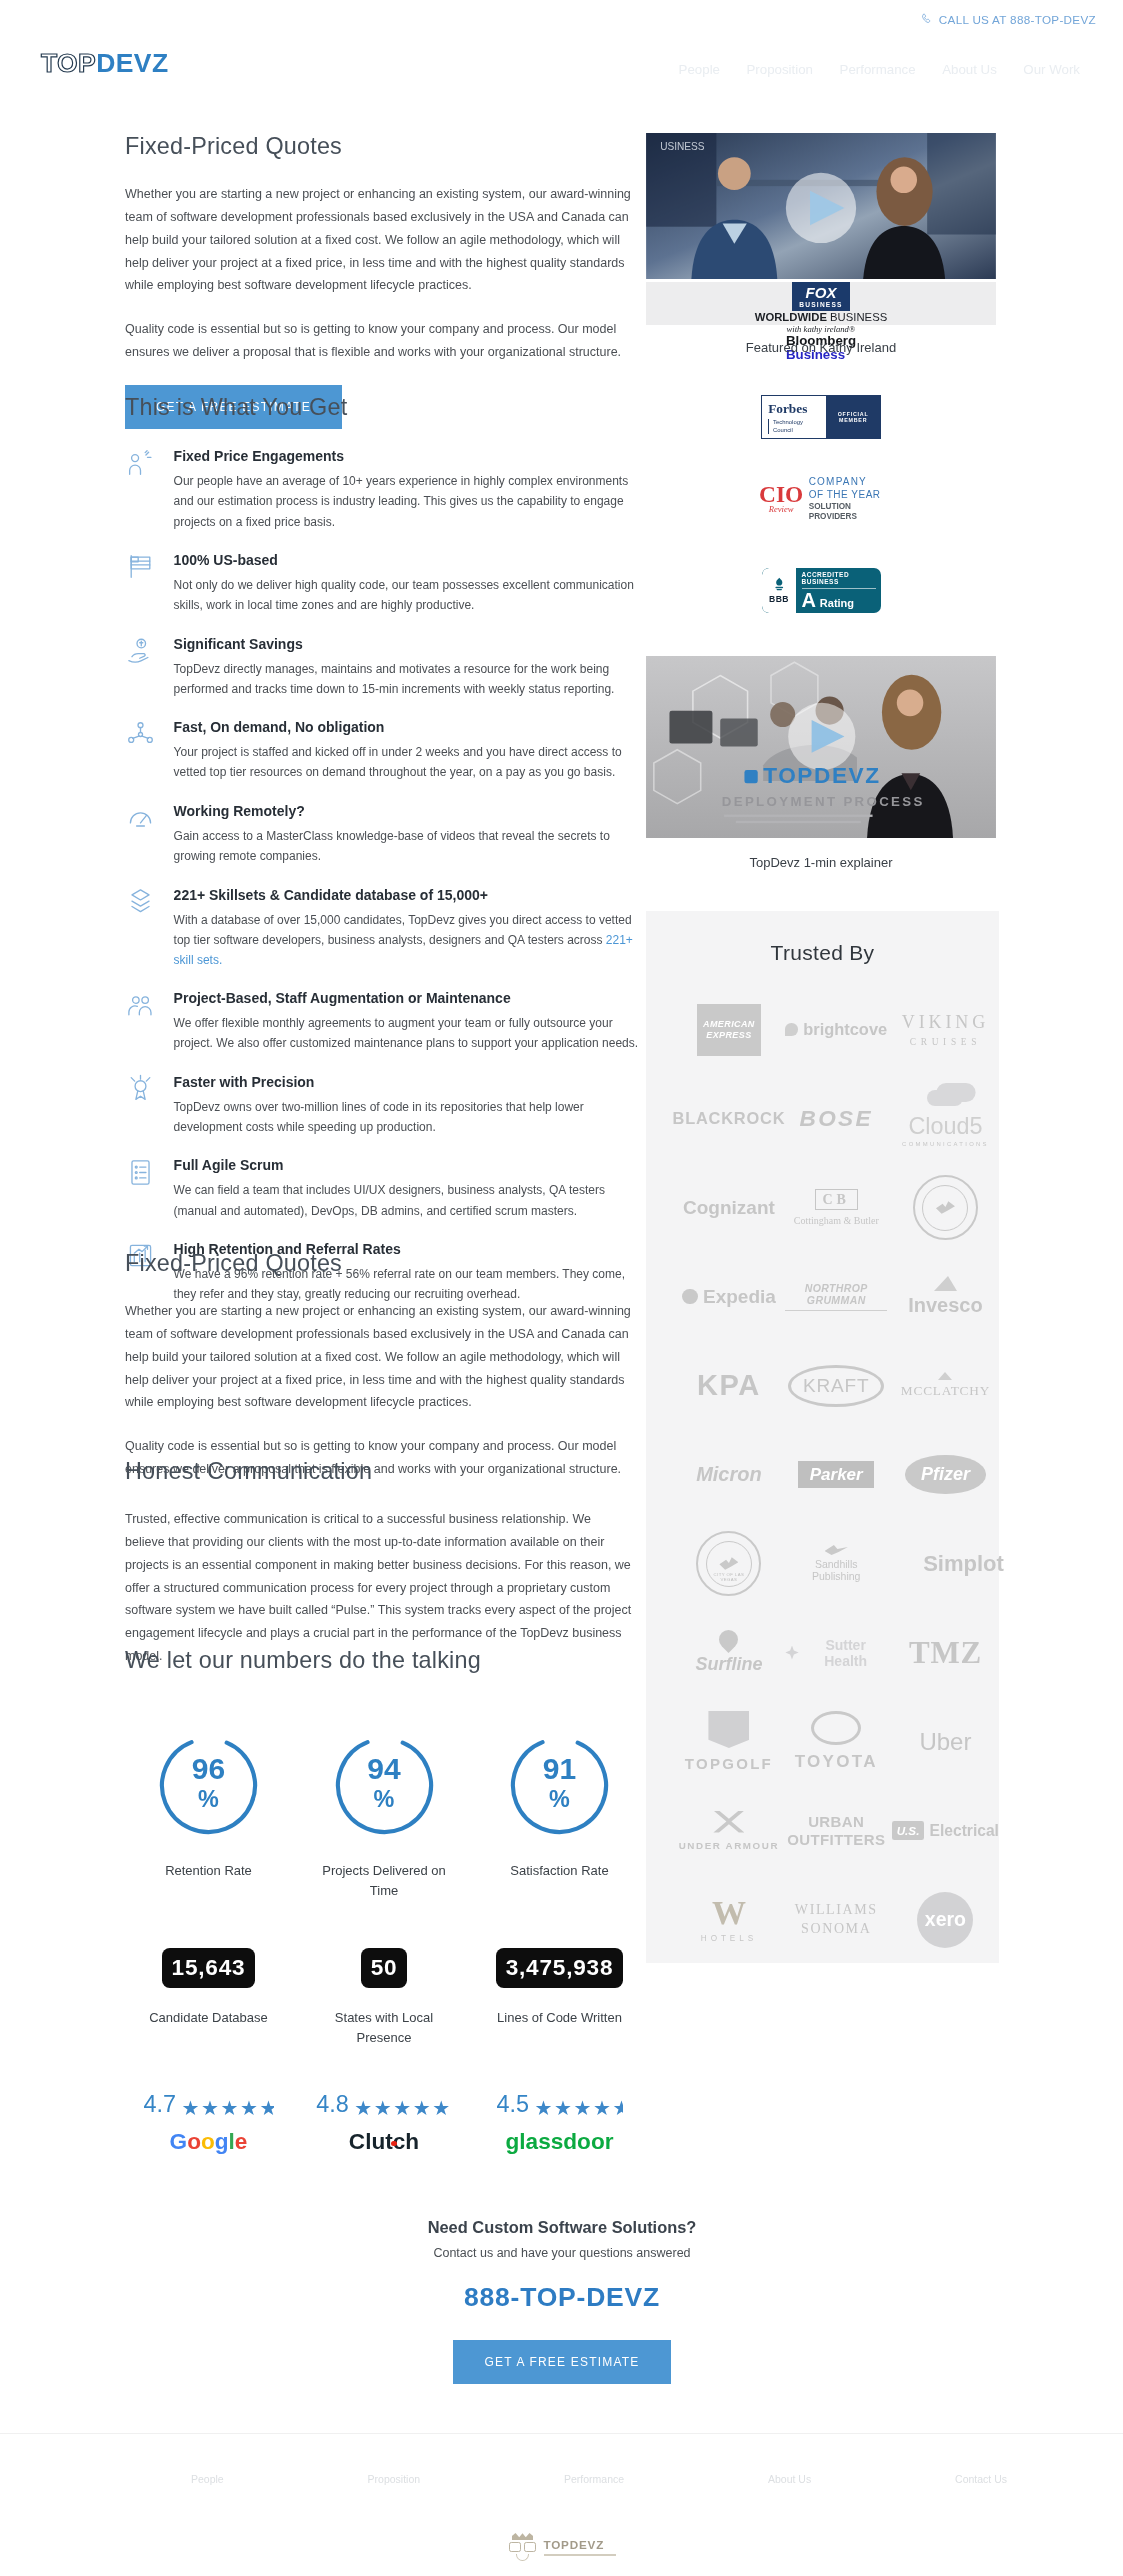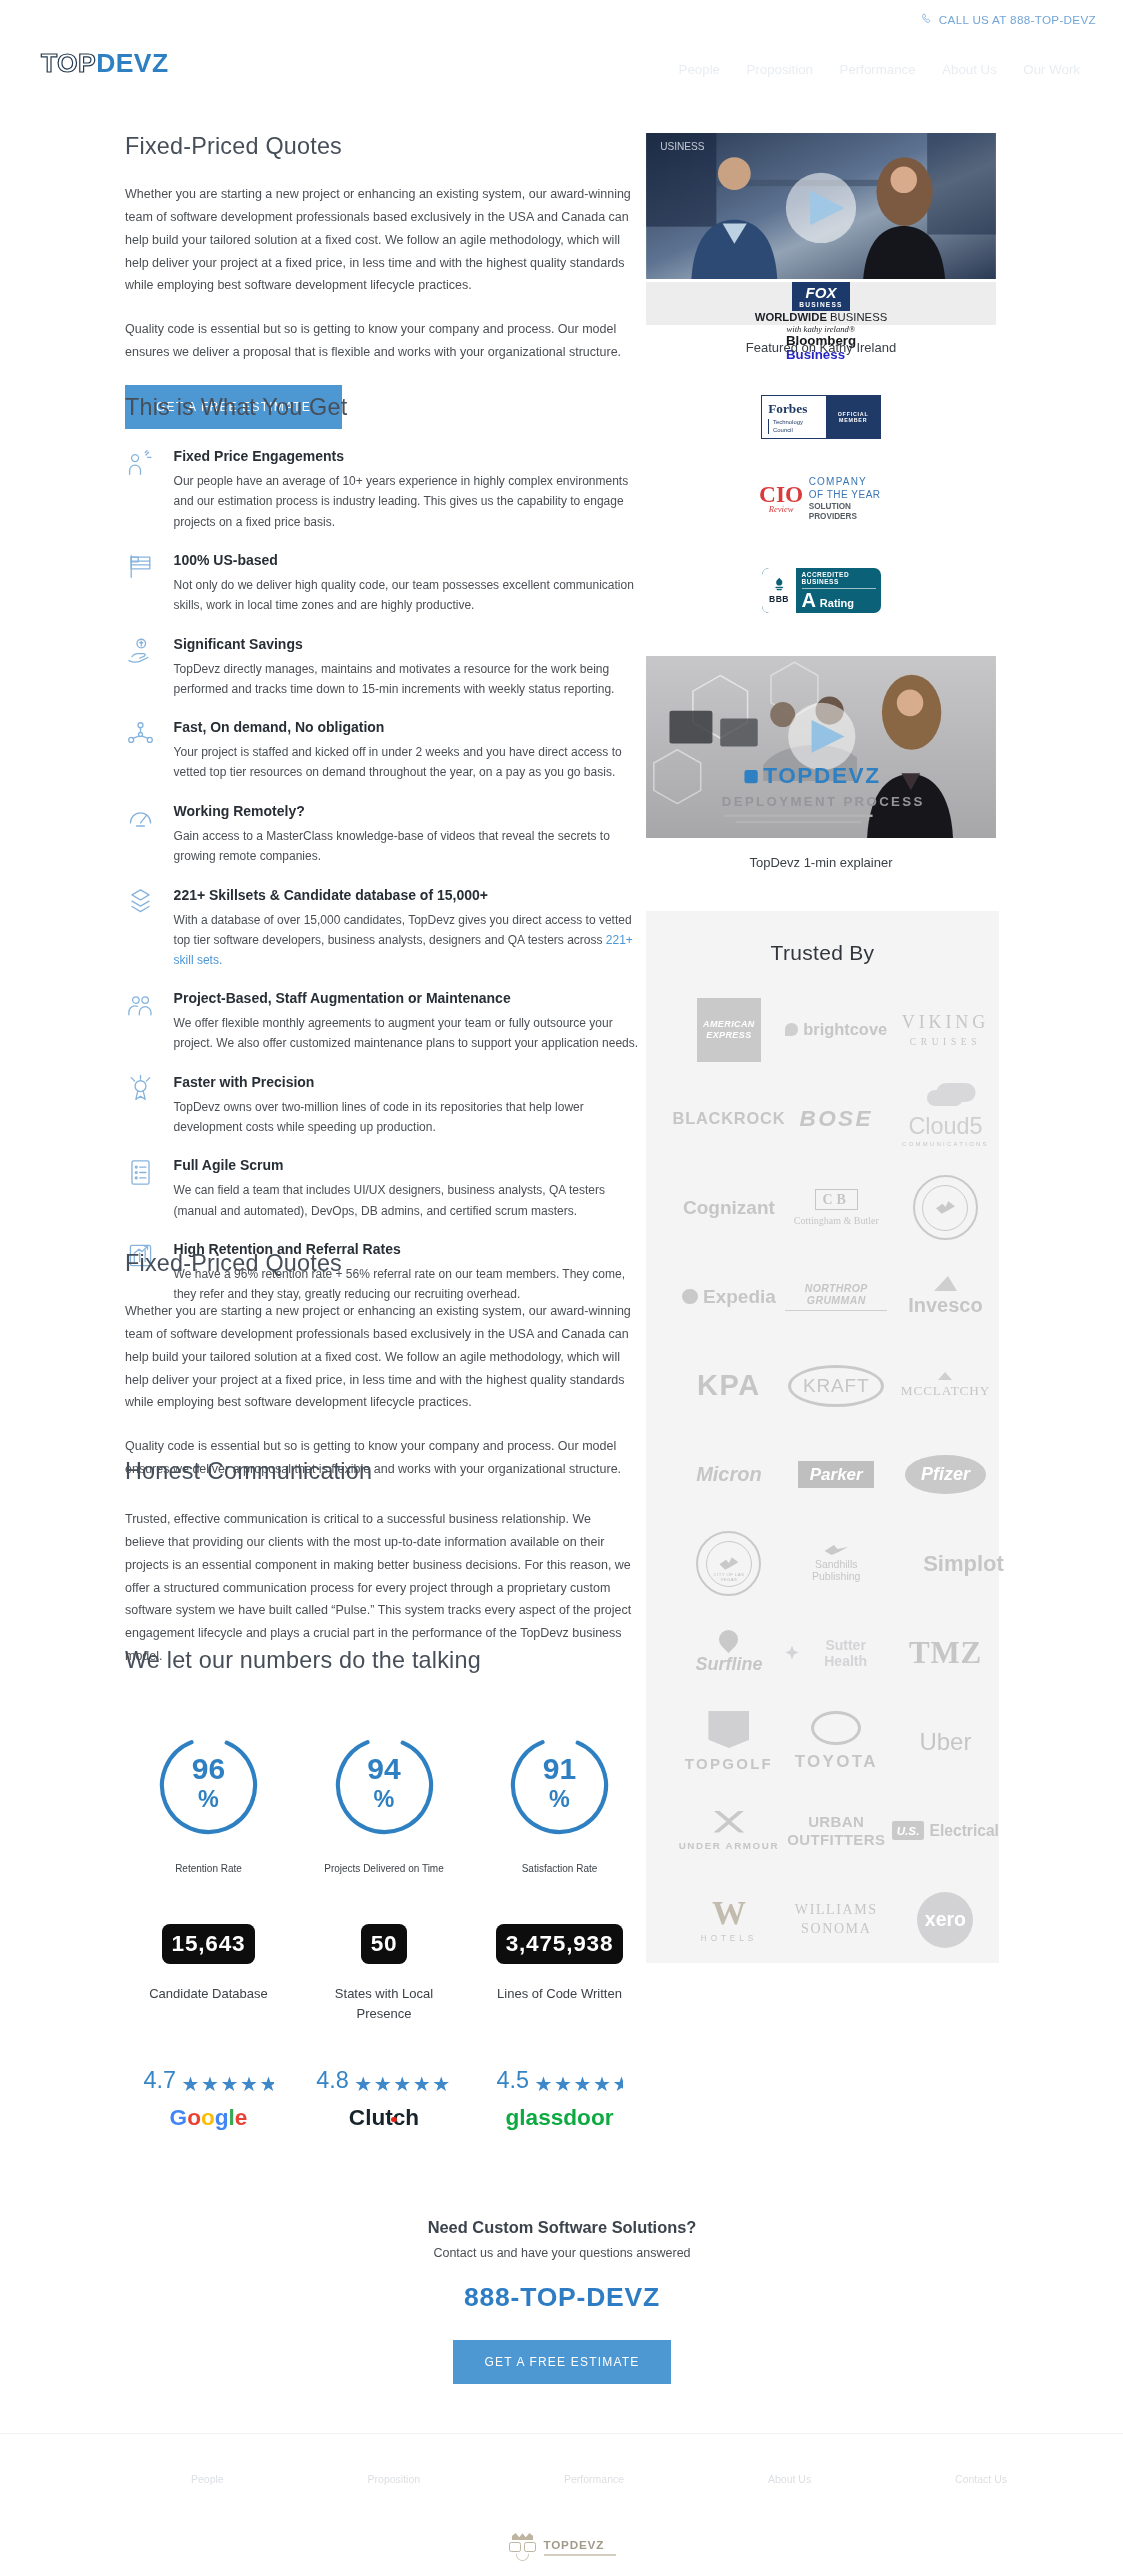--- a/index.html
+++ b/index.html
@@ -38,21 +38,21 @@
   .numbers{position:absolute;left:125px;top:1647px;width:517px;}
   .num-row{display:flex;justify-content:space-between;width:484px;margin-left:17px;}
   .circles{margin-top:59px;}
   .ncell{width:133px;display:flex;flex-direction:column;align-items:center;text-align:center;}
   .ring{position:relative;width:105px;height:105px;}
   .ring svg{display:block;}
   .ring .cv{position:absolute;top:19px;left:0;width:100%;text-align:center;
             font-size:30px;font-weight:700;color:#2e80c2;}
   .ring .cu{position:absolute;top:53px;left:0;width:100%;text-align:center;
             font-size:23.4px;font-weight:700;color:#2e80c2;}
-  .nlabel{margin-top:23.4px;font-size:10px;color:#3c4248;line-height:1.5;}
+  .nlabel{margin-top:23.4px;font-size:13px;color:#3c4248;line-height:1.5;}
   .counters{margin-top:48px;}
   .cbox{background:#0d0d0d;color:#fff;border-radius:7.8px;padding:7px 10px;
         font-size:22.6px;font-weight:700;letter-spacing:0.8px;}
   .clabel{margin-top:20px;font-size:13px;color:#3c4248;line-height:1.5;}
   .ratings{margin-top:44px;}
   .rscore{font-size:23.4px;color:#3585c6;margin-right:5.5px;font-weight:400;}
   .rstars{color:#3e88c9;font-size:20px;letter-spacing:1.6px;line-height:1;}
   .rstars .star-part{display:inline-block;overflow:hidden;vertical-align:bottom;}
   .rline{display:flex;align-items:flex-end;justify-content:center;}
   .rbrand{margin-top:11px;font-size:22.6px;font-weight:700;}
@@ -103,21 +103,21 @@
   .bbb-r .a2{display:flex;align-items:baseline;gap:3.9px;margin-top:1.6px;}
   .bbb-r .grade{font-size:20px;font-weight:900;line-height:1;}
   .bbb-r .gl{font-size:11px;font-weight:700;}
   
   .trusted{position:absolute;left:646px;top:911px;width:353px;height:1052px;background:#f4f4f5;}
   .trusted h3{margin:0;padding-top:30px;text-align:center;font-size:21px;font-weight:500;color:#31373d;letter-spacing:0.3px;}
   .t-grid{display:grid;grid-template-columns:repeat(3,1fr);grid-auto-rows:89px;padding:20px 26.5px 0;align-items:center;justify-items:center;}
   .tl{display:flex;flex-direction:column;align-items:center;justify-content:center;color:#c6c6c6;text-align:center;}
   .tl .l1,.tl .l2{display:block;}
   .kind-row{flex-direction:row;gap:5.5px;}
-  .logo-amex{width:64px;height:64px;background:#c9c9c9;gap:1.6px;}
+  .logo-amex{width:64px;height:52px;background:#c9c9c9;gap:1.6px;}
   .logo-amex .l1,.logo-amex .l2{color:#fff;font-size:9px;font-weight:800;font-style:italic;letter-spacing:0.4px;}
   .logo-brightcove::before{content:"";width:12.5px;height:12.5px;border-radius:50% 50% 50% 0;background:#cfcfcf;}
   .logo-brightcove .l1{font-size:16.4px;font-weight:600;}
   .logo-viking .l1{font-family:"Liberation Serif",serif;font-size:18px;letter-spacing:3.9px;}
   .logo-viking .l2{font-family:"Liberation Serif",serif;font-size:9.4px;letter-spacing:4.7px;margin-top:3.1px;}
   .logo-blackrock .l1{font-size:16.4px;font-weight:700;letter-spacing:0.8px;}
   .logo-bose .l1{font-size:22.6px;font-weight:800;font-style:italic;letter-spacing:2.3px;}
   .logo-cloud5::before{content:"";width:36px;height:15.6px;border-radius:9.4px;background:#d8d8da;
       box-shadow:11px -5.5px 0 1.6px #d8d8da;margin-bottom:7px;}
   .logo-cloud5 .l1{font-size:23.4px;font-weight:300;color:#cfcfcf;}

